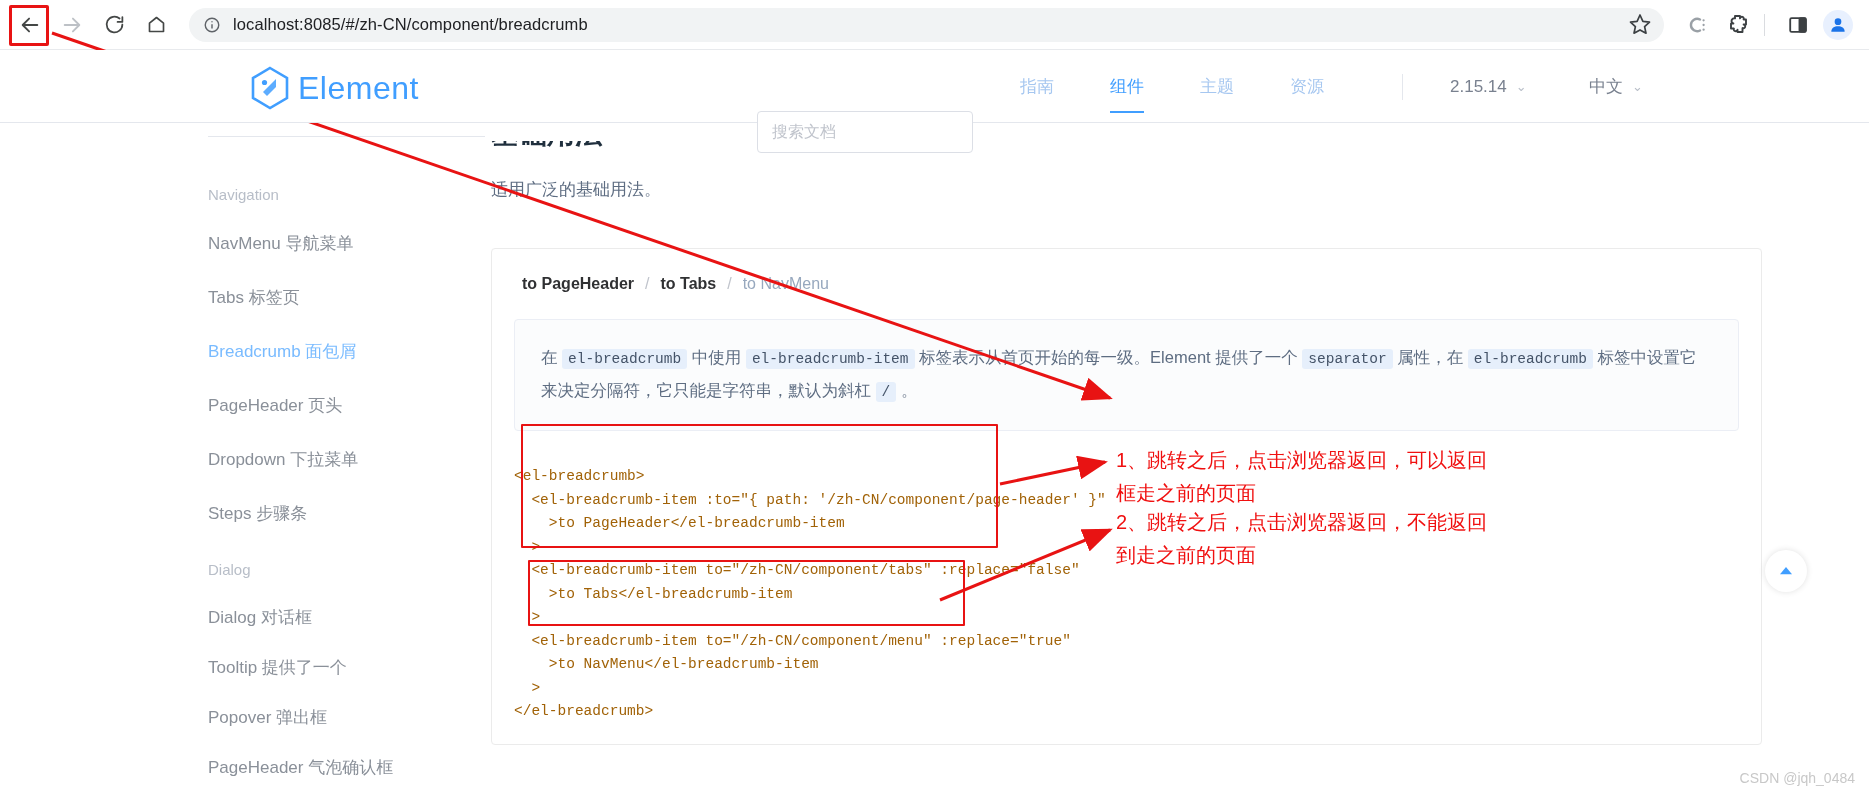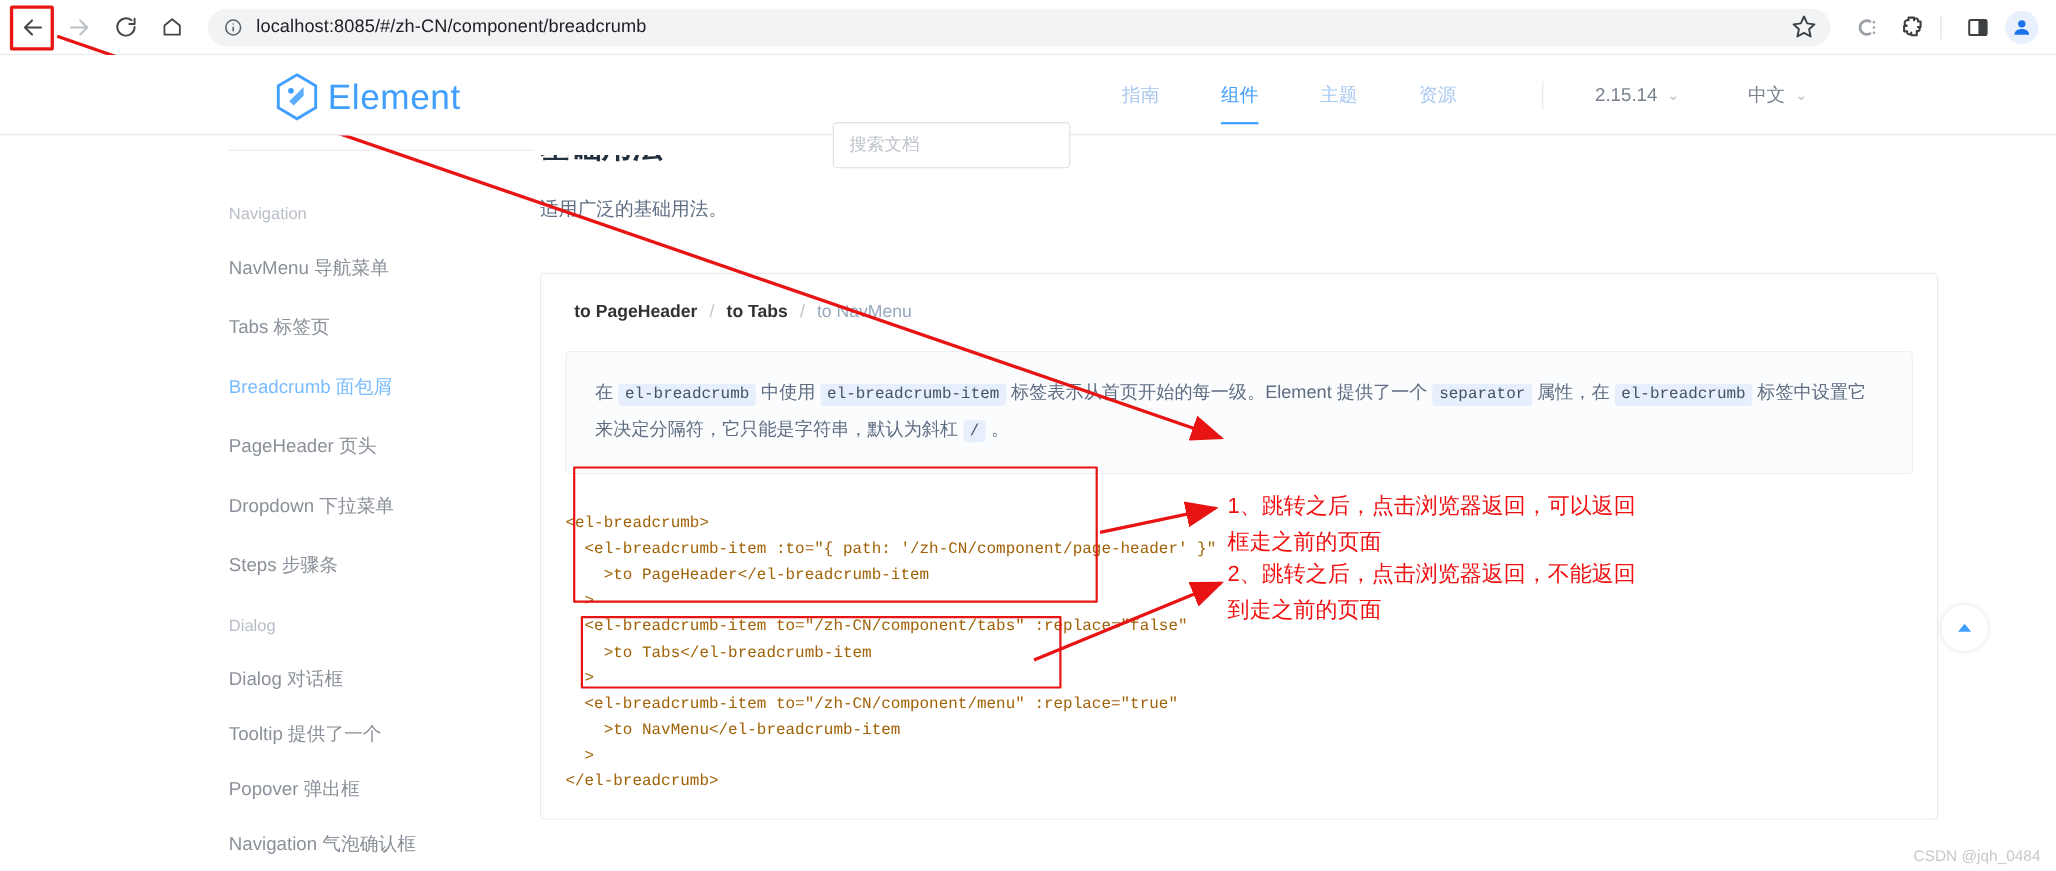--- a/index.html
+++ b/index.html
@@ -264,21 +264,21 @@
       <a class="side-item" style="top:163px">Tabs 标签页</a>
       <a class="side-item active" style="top:217px">Breadcrumb 面包屑</a>
       <a class="side-item" style="top:271px">PageHeader 页头</a>
       <a class="side-item" style="top:325px">Dropdown 下拉菜单</a>
       <a class="side-item" style="top:379px">Steps 步骤条</a>
 
       <div class="side-group" style="top:438px">Dialog</div>
       <a class="side-item" style="top:483px">Dialog 对话框</a>
       <a class="side-item" style="top:533px">Tooltip 提供了一个</a>
       <a class="side-item" style="top:583px">Popover 弹出框</a>
-      <a class="side-item" style="top:633px">Navigation 气泡确认框</a>
+      <a class="side-item" style="top:633px">PageHeader 气泡确认框</a>
 
     </div>
 
     <div class="content">
       <div class="sec-title">基础用法</div>
       <div class="sec-desc">适用广泛的基础用法。</div>
 
       <div class="demo-card">
         <div class="demo-show">
           <div class="bc">

